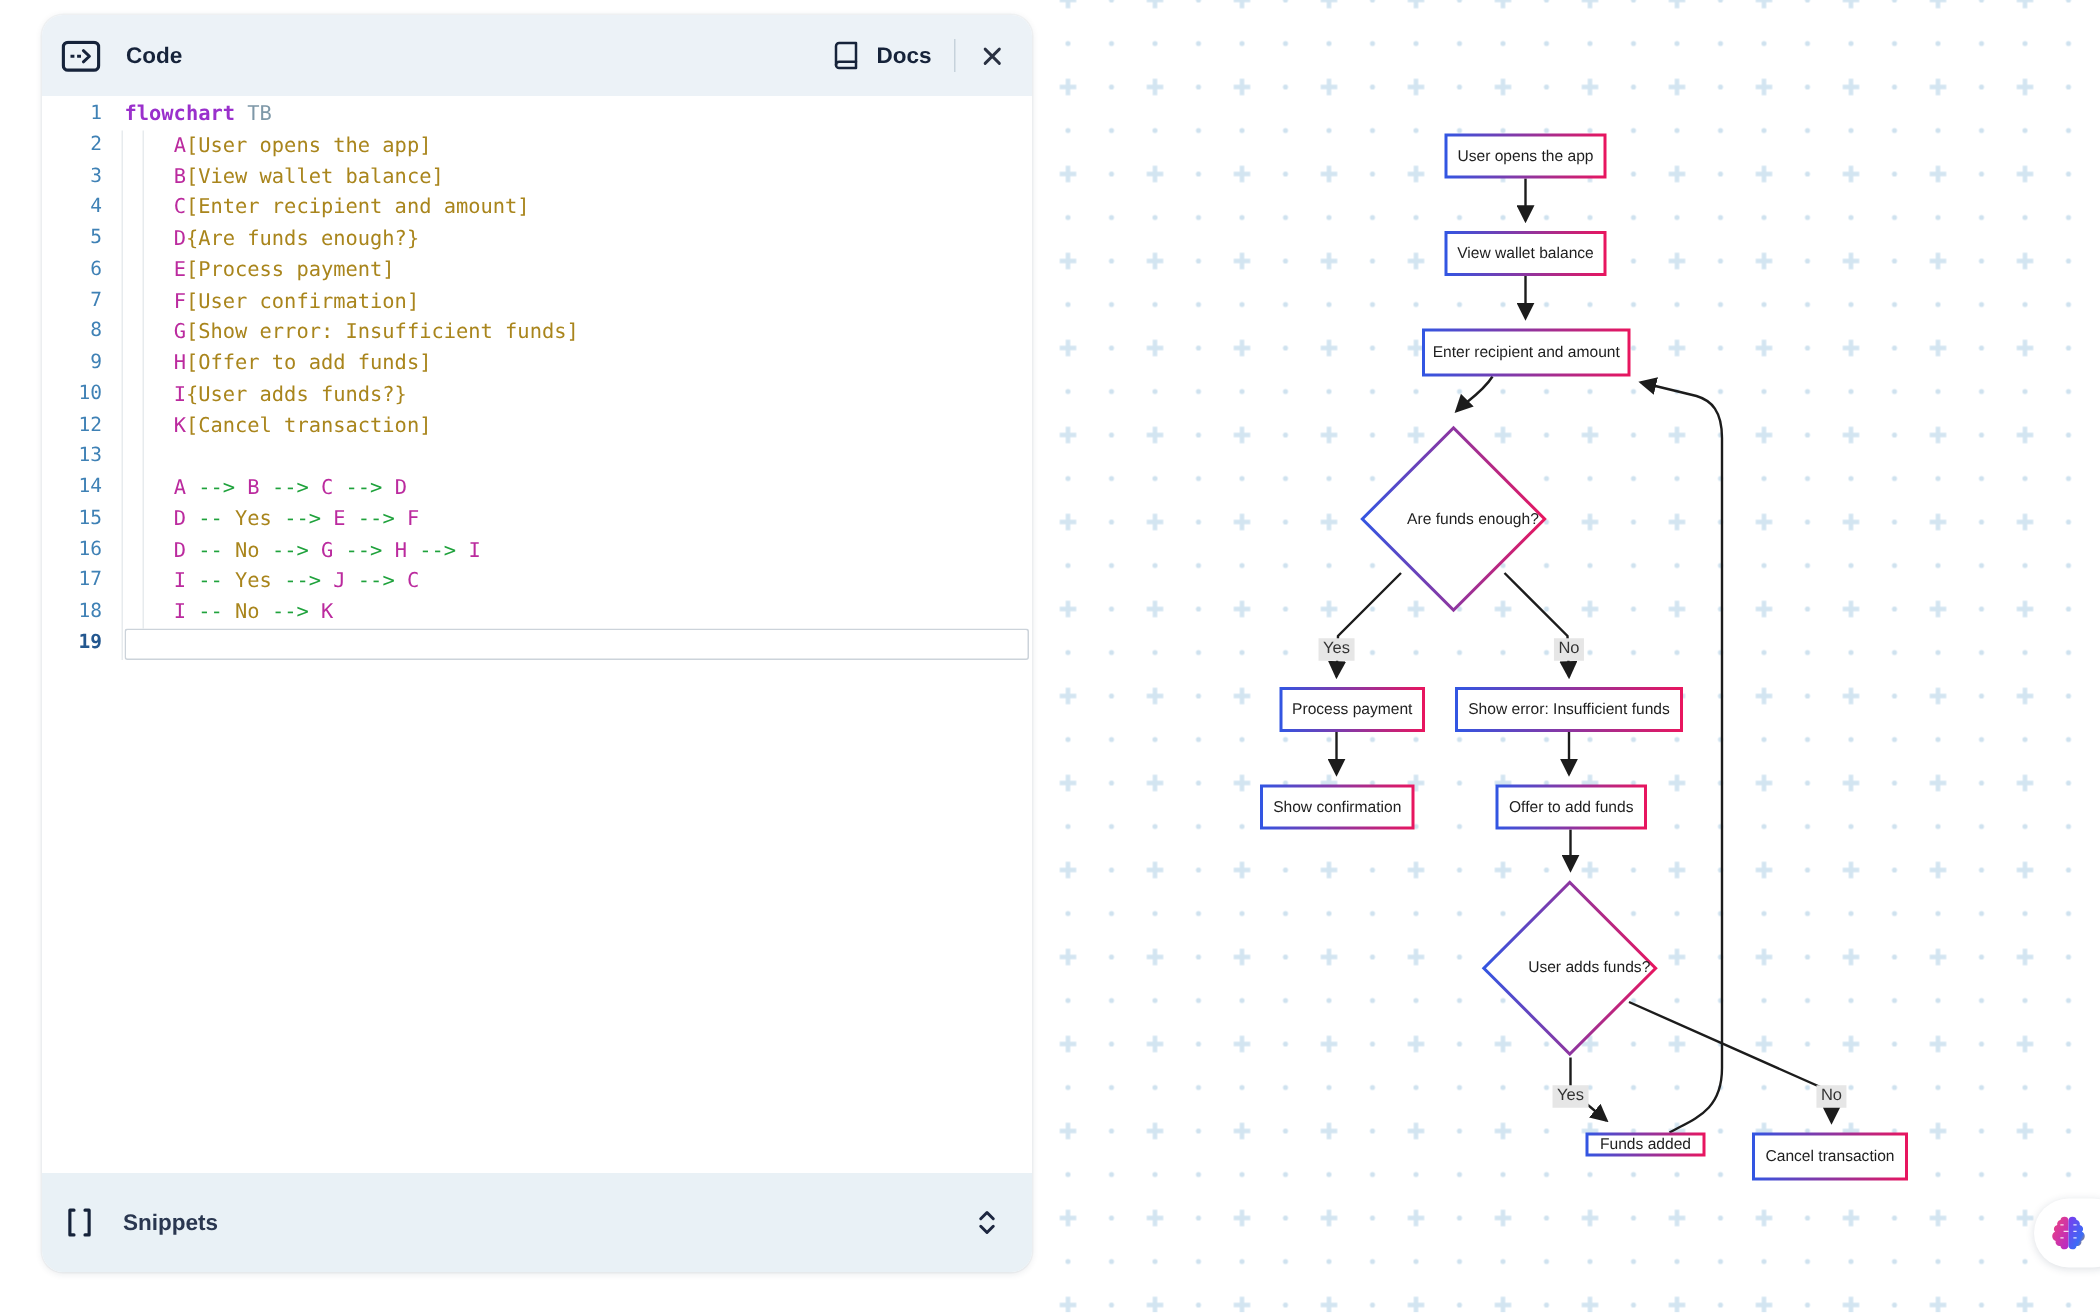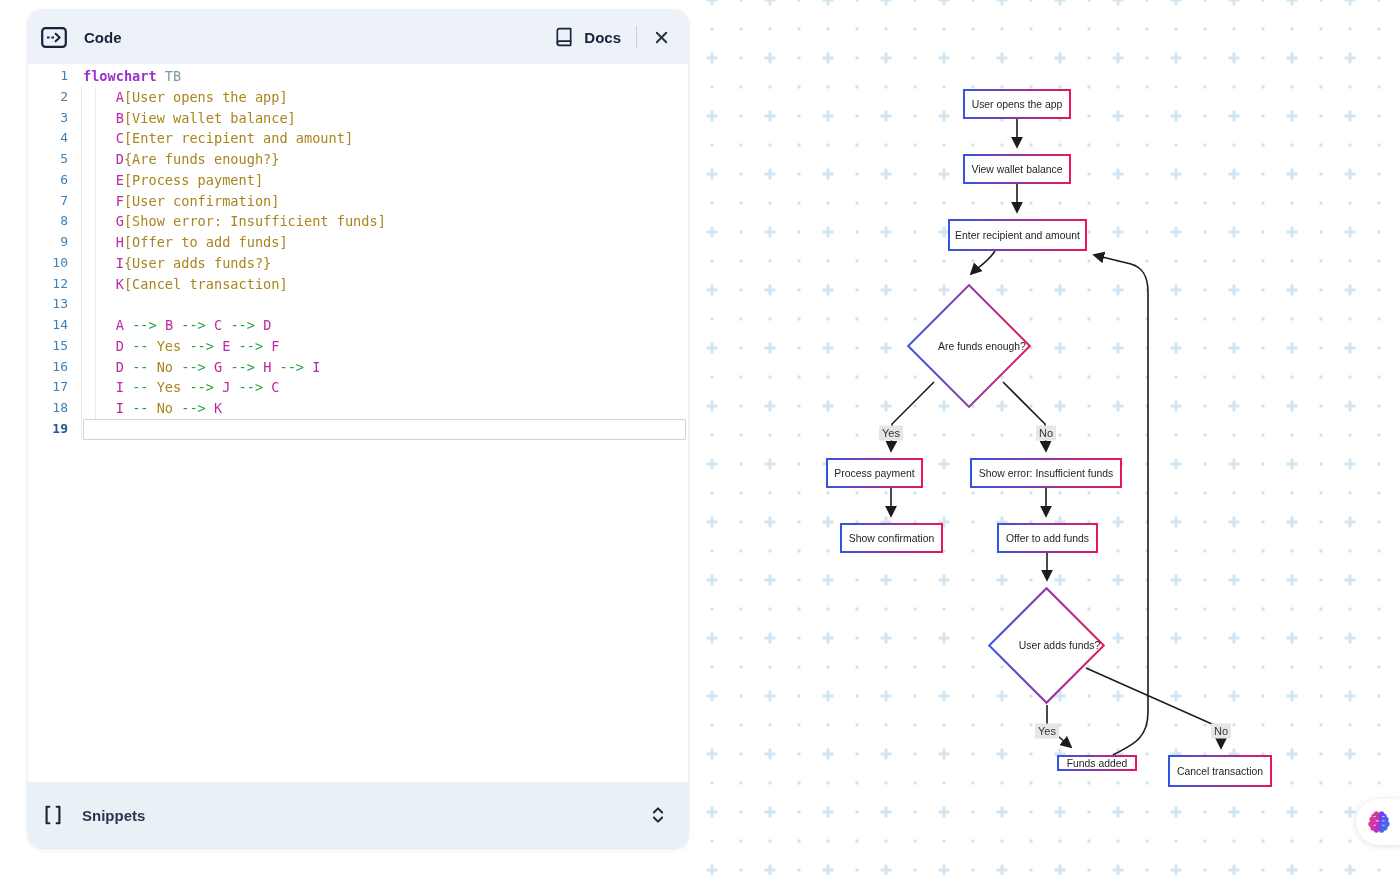--- a/index.html
+++ b/index.html
@@ -114,21 +114,21 @@
       </div>
     <div class="fnode" style="left:248px;top:219px;width:139px;height:32px">
       <div class="in">Enter recipient and amount</div>
       </div>
 
     <div class="fdiamond" style="left:225px;top:302px;width:88px;height:88px">
         <div class="in"></div>
       </div>
     <div class="dlabel" style="left:225px;top:302px;width:88px;height:88px">Are funds enough?</div>
 
-    <div class="fnode" style="left:126px;top:458px;width:97px;height:30px">
+    <div class="fnode" style="left:153px;top:458px;width:97px;height:30px">
       <div class="in">Process payment</div>
       </div>
     <div class="fnode" style="left:270px;top:458px;width:152px;height:30px">
       <div class="in">Show error: Insufficient funds</div>
       </div>
     <div class="fnode" style="left:140px;top:523px;width:103px;height:30px">
       <div class="in">Show confirmation</div>
       </div>
     <div class="fnode" style="left:297px;top:523px;width:101px;height:30px">
       <div class="in">Offer to add funds</div>

